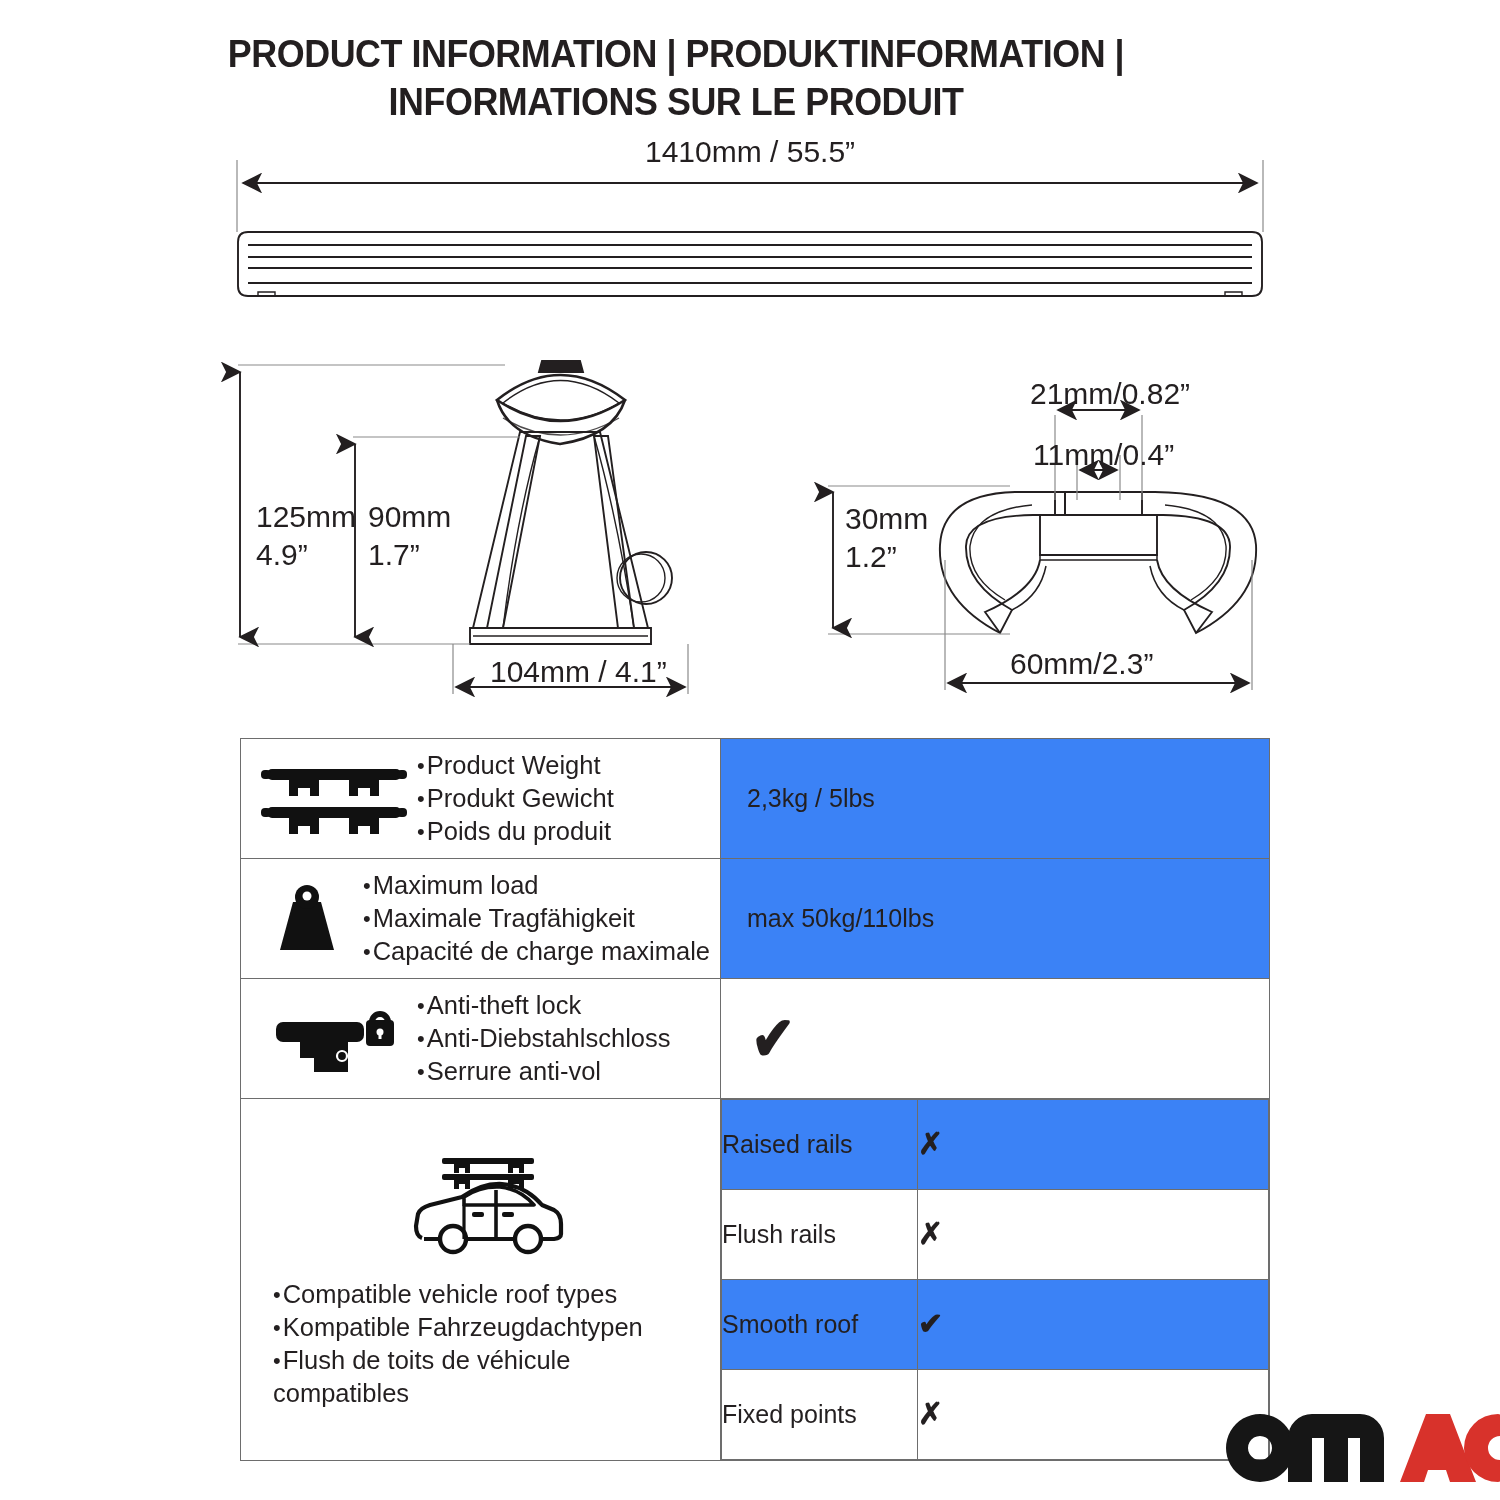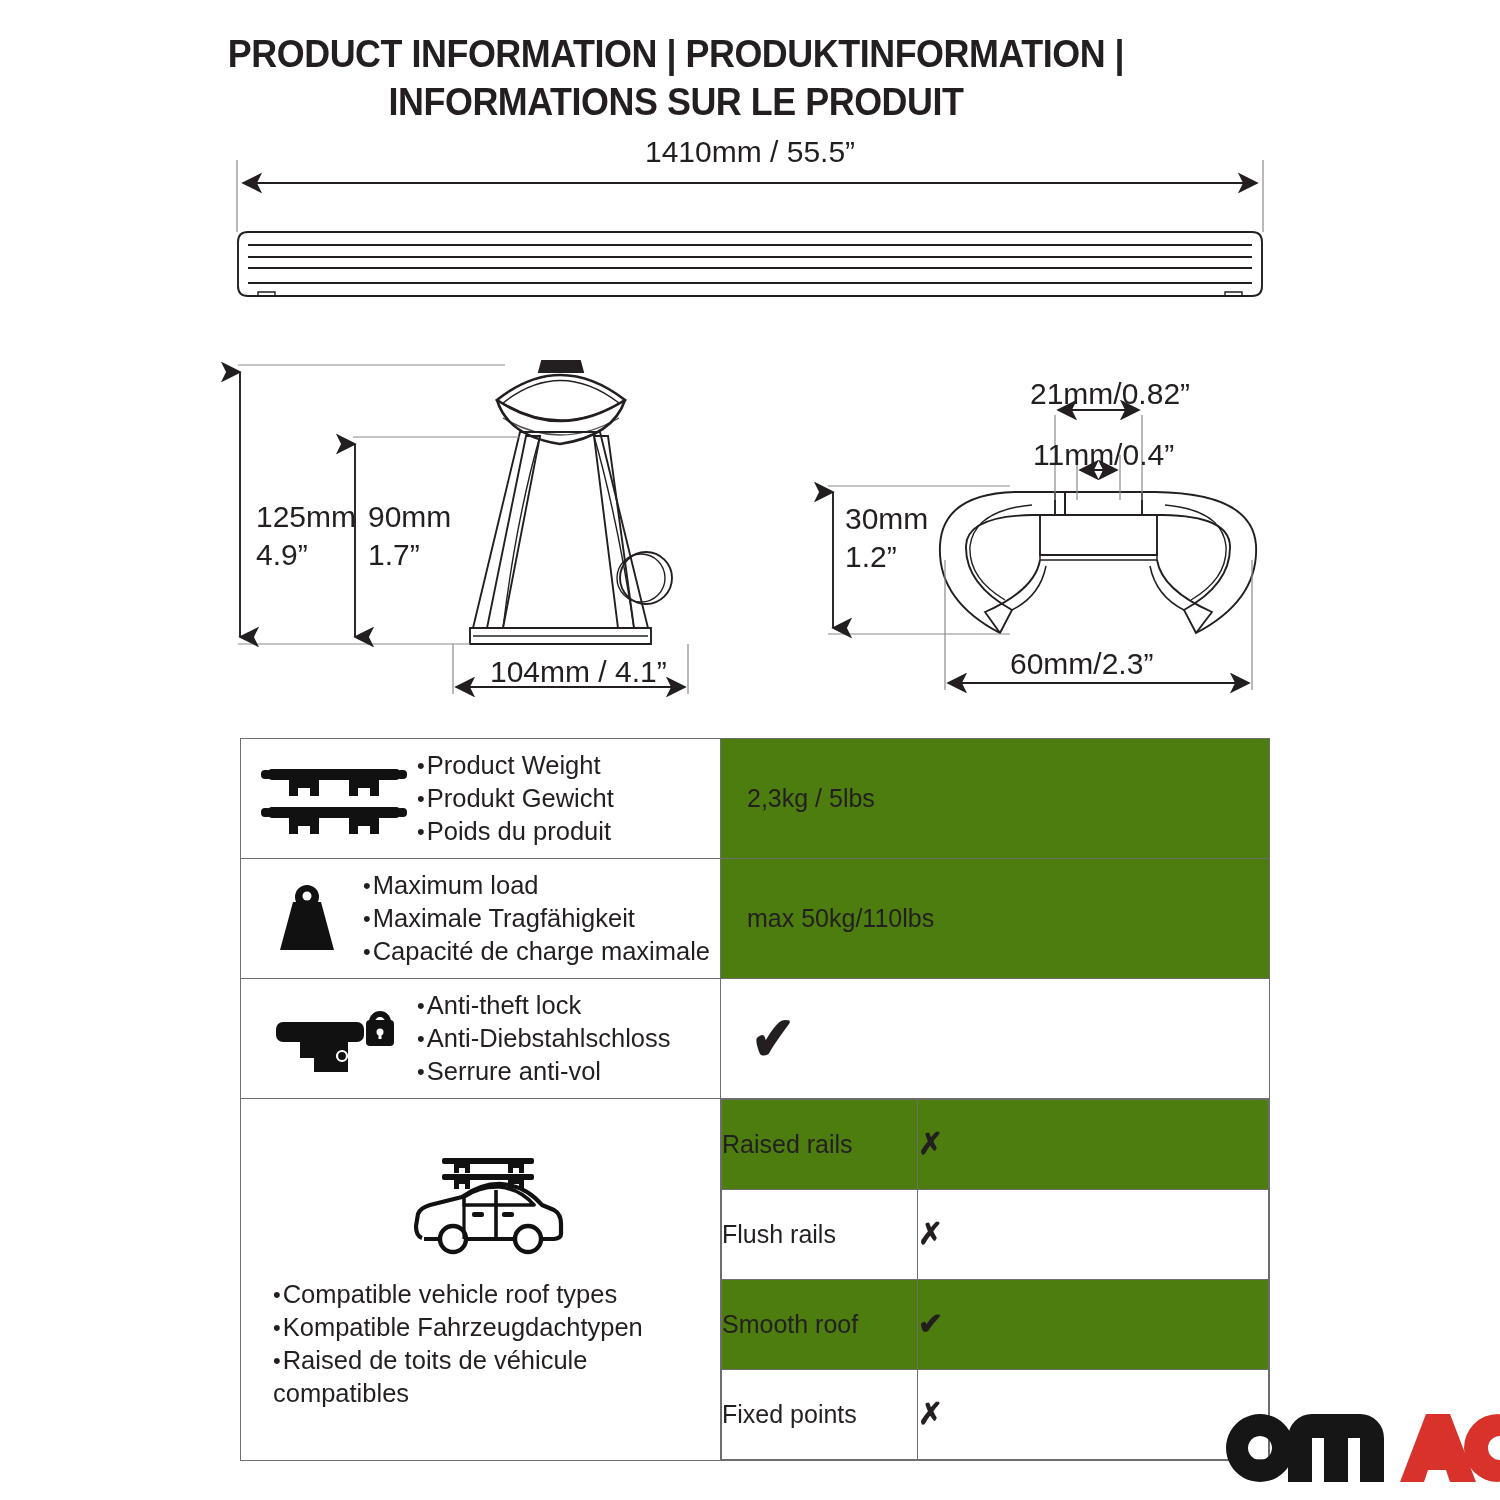--- a/index.html
+++ b/index.html
@@ -71,21 +71,21 @@
     color: #231f20;
   }
   .cell-label {
     width: 455px;
     padding: 10px 6px 10px 18px !important;
   }
   .cell-value {
     padding-left: 26px !important;
     font-size: 27px;
   }
-  .shaded { background: #4d7c0f; }
+  .shaded { background: #3b82f6; }
 
   .label-flex {
     display: flex;
     align-items: center;
     gap: 8px;
   }
   .label-icon {
     flex: 0 0 auto;
     display: flex;
     align-items: center;
@@ -433,21 +433,21 @@
               </g>
               <g fill="#111">
                 <rect x="68" y="62" width="12" height="5" rx="2"></rect>
                 <rect x="98" y="62" width="12" height="5" rx="2"></rect>
               </g>
             </svg>
           </span>
           <span class="veh-lines">
             <div class="bullet">Compatible vehicle roof types</div>
             <div class="bullet">Kompatible Fahrzeugdachtypen</div>
-            <div class="bullet">Raised de toits de véhicule</div>
+            <div class="bullet">Flush de toits de véhicule</div>
             <div>compatibles</div>
           </span>
         </div>
       </td>
       <td class="roof-outer" colspan="2">
         <table class="roof-sub">
           <tbody>
             <tr>
               <td class="shaded">Raised rails</td>
               <td class="shaded">

